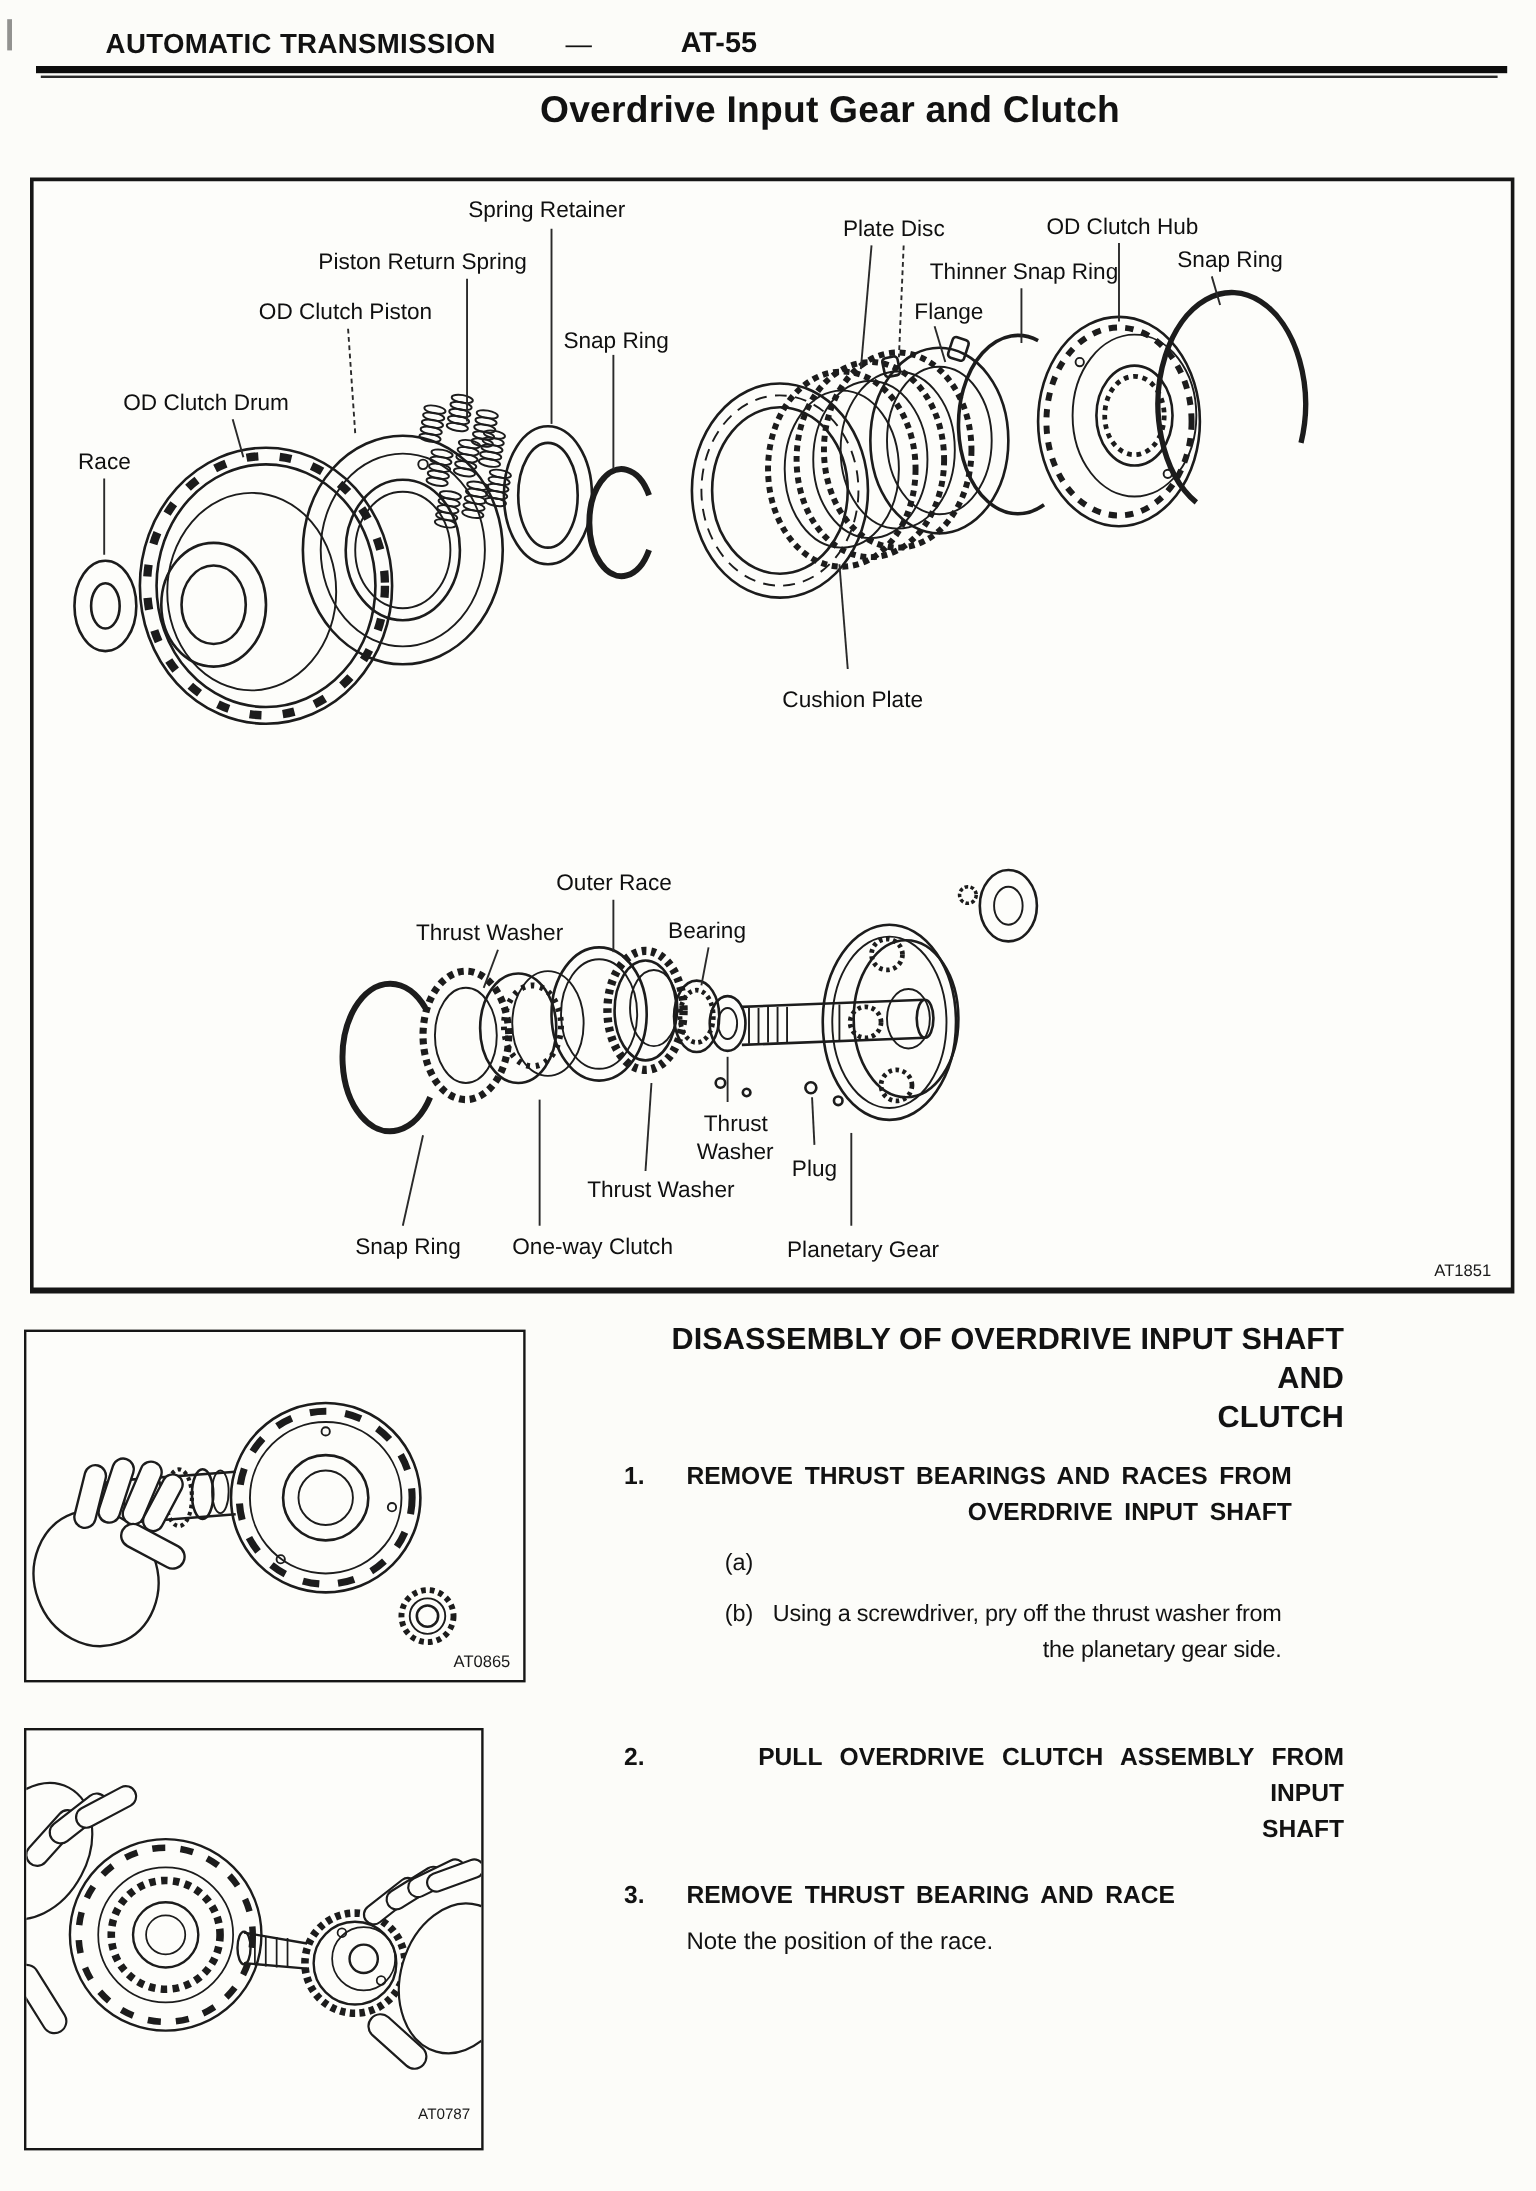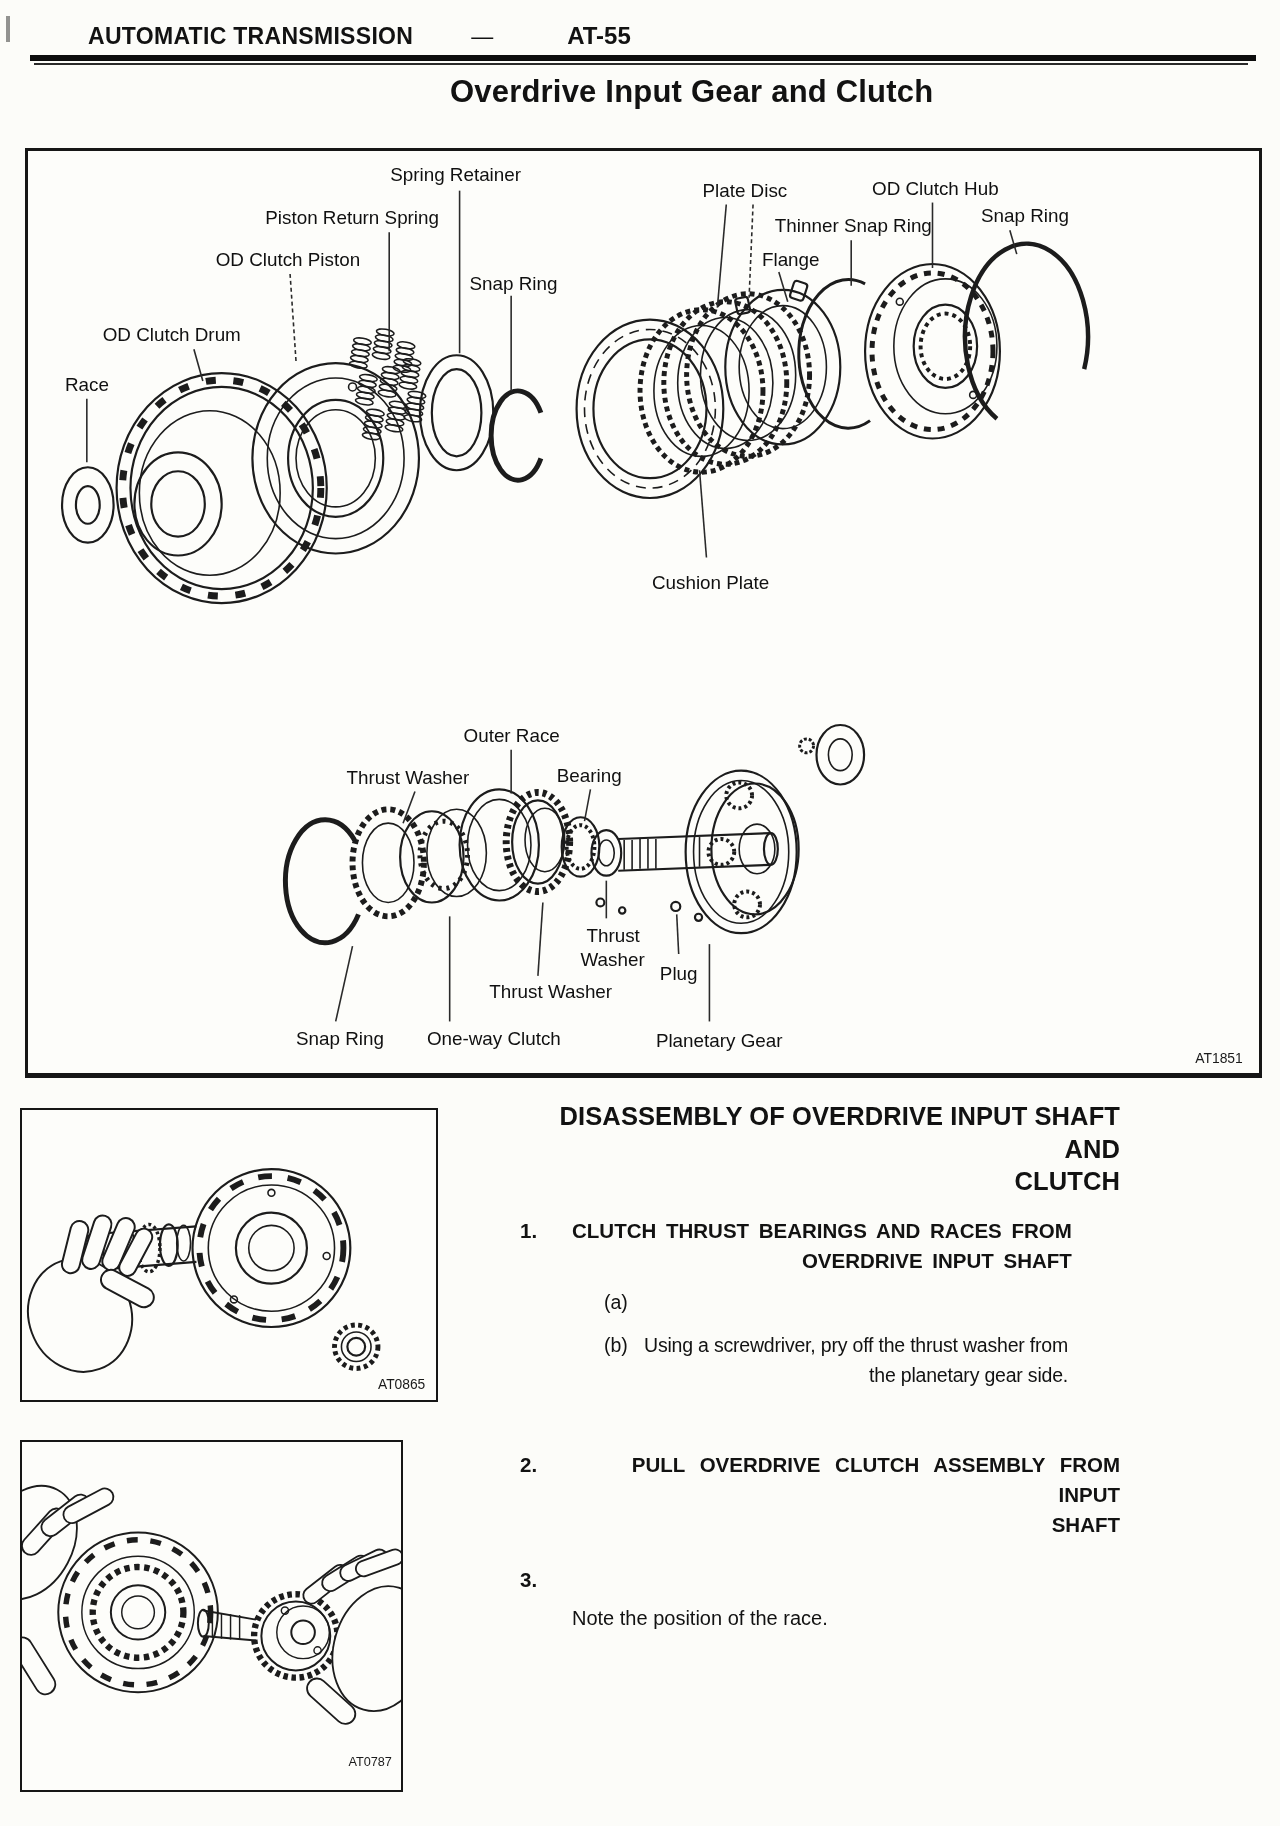--- a/index.html
+++ b/index.html
@@ -352,21 +352,21 @@
     </svg>
   </section>
 
   <section class="instructions">
     <h2 class="sec-head ml">DISASSEMBLY OF OVERDRIVE INPUT SHAFT AND
 CLUTCH</h2>
 
     <div class="step">
       <div class="step-head">
         <span class="num">1.</span>
-        <span class="stitle ml">CLUTCH THRUST BEARINGS AND RACES FROM
+        <span class="stitle ml">REMOVE THRUST BEARINGS AND RACES FROM
 OVERDRIVE INPUT SHAFT</span>
       </div>
       <div class="substep">
         <span class="slabel">(a)</span>
       </div>
       <div class="substep">
         <span class="slabel">(b)</span>
         <span class="stext ml">Using a screwdriver, pry off the thrust washer from
 the planetary gear side.</span>
       </div>
@@ -376,18 +376,19 @@
       <div class="step-head">
         <span class="num">2.</span>
         <span class="stitle ml ws-wide">PULL OVERDRIVE CLUTCH ASSEMBLY FROM INPUT
 SHAFT</span>
       </div>
     </div>
 
     <div class="step step3">
       <div class="step-head">
         <span class="num">3.</span>
+        <span class="stitle">REMOVE THRUST BEARING AND RACE</span>
       </div>
       <p class="note">Note the position of the race.</p>
     </div>
   </section>
 
 </div>
 
 </body></html>

